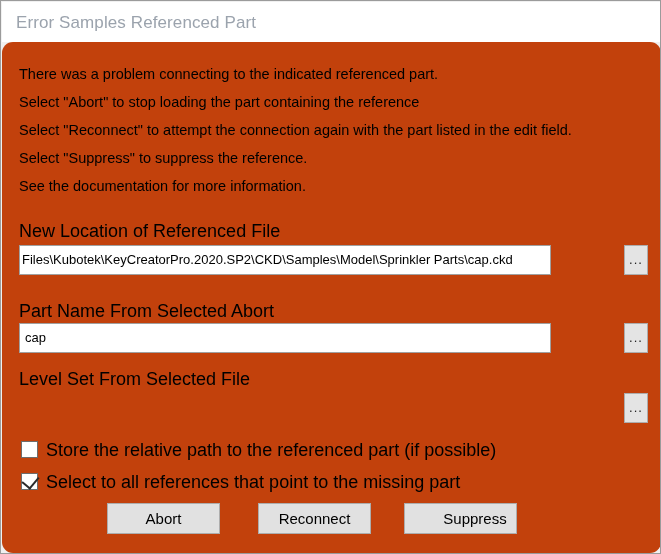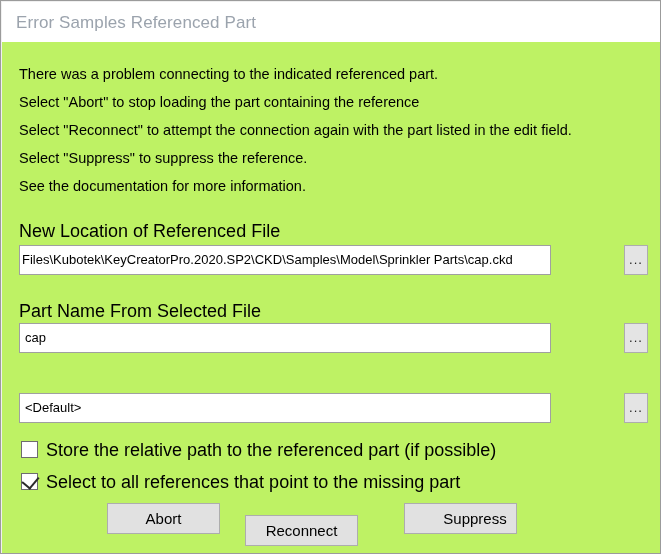--- a/index.html
+++ b/index.html
@@ -38,21 +38,22 @@
     letter-spacing: .1px;
     white-space: nowrap;
   }
   
   .body-area {
     position: absolute;
     left: 1px;
     top: 41px;
     width: 659px;
     height: 511px;
-    background: #bef264;
+    background: #c2410c;
+    border-radius: 11px;
   }
   .msg-line {
     position: absolute;
     left: 17px;
     font-size: 14.5px;
     color: #000000;
     white-space: nowrap;
   }
   .msg-0 { top: 24px; }
   .msg-1 { top: 52px; }
@@ -163,21 +164,21 @@
     background: #e1e1e1;
     border: 1px solid #adadad;
     font-family: "Liberation Sans", sans-serif;
     font-size: 15px;
     color: #000000;
     text-align: center;
     line-height: 29px;
     padding: 0;
   }
   .btn-abort     { left: 105px; }
-  .btn-reconnect { left: 243px; margin-top: 12px; }
+  .btn-reconnect { left: 256px; }
   .btn-suppress  { left: 402px; padding-left: 29px; }
 </style>
 </head>
 <body>
 
 <div id="dialog">
 
   <div class="titlebar">
     <div class="titlebar-text">Error Samples Referenced Part</div>
   </div>
@@ -187,25 +188,25 @@
     <div class="msg-line msg-0">There was a problem connecting to the indicated referenced part.</div>
     <div class="msg-line msg-1">Select "Abort" to stop loading the part containing the reference</div>
     <div class="msg-line msg-2">Select "Reconnect" to attempt the connection again with the part listed in the edit field.</div>
     <div class="msg-line msg-3">Select "Suppress" to suppress the reference.</div>
     <div class="msg-line msg-4">See the documentation for more information.</div>
 
     <div class="field-label lbl-0">New Location of Referenced File</div>
     <div class="textbox txt-0"><span class="clip-left">Files\Kubotek\KeyCreatorPro.2020.SP2\CKD\Samples\Model\Sprinkler Parts\cap.ckd</span></div>
     <button class="browse-btn br-0">...</button>
 
-    <div class="field-label lbl-1">Part Name From Selected File</div>
+    <div class="field-label lbl-1">Part Name From Selected Abort</div>
     <div class="textbox txt-1">cap</div>
     <button class="browse-btn br-1">...</button>
 
-    <div class="textbox txt-2">&lt;Default&gt;</div>
+    <div class="field-label lbl-2">Level Set From Selected File</div>
     <button class="browse-btn br-2">...</button>
 
     <div class="checkrow chk-0">
       <span class="checkbox"></span>
       <span class="chk-label">Store the relative path to the referenced part (if possible)</span>
     </div>
 
     <div class="checkrow chk-1">
       <span class="checkbox">
           <span class="tick"></span>

